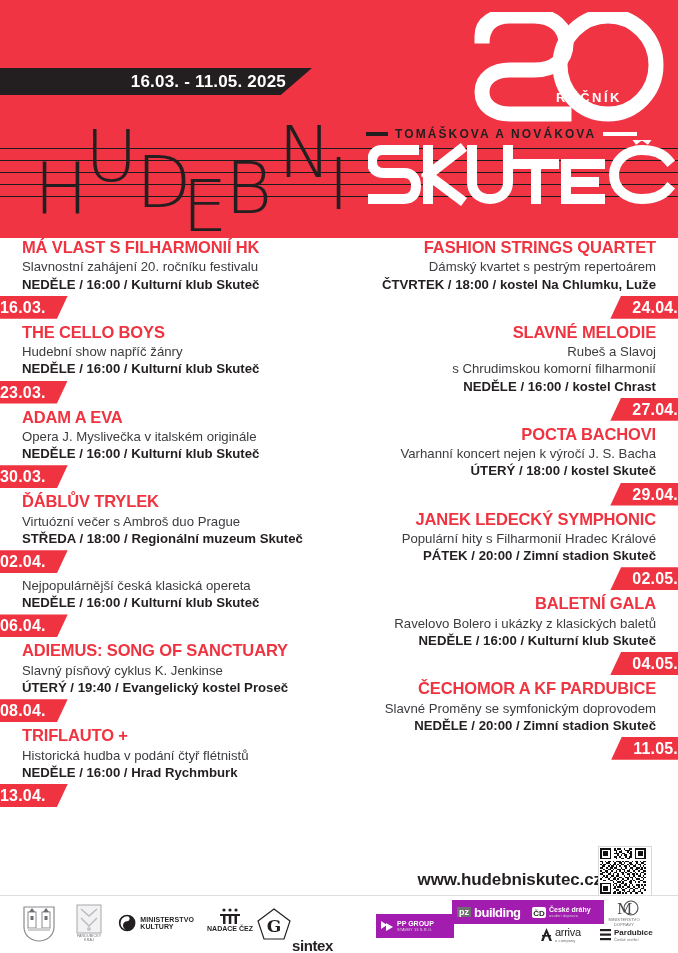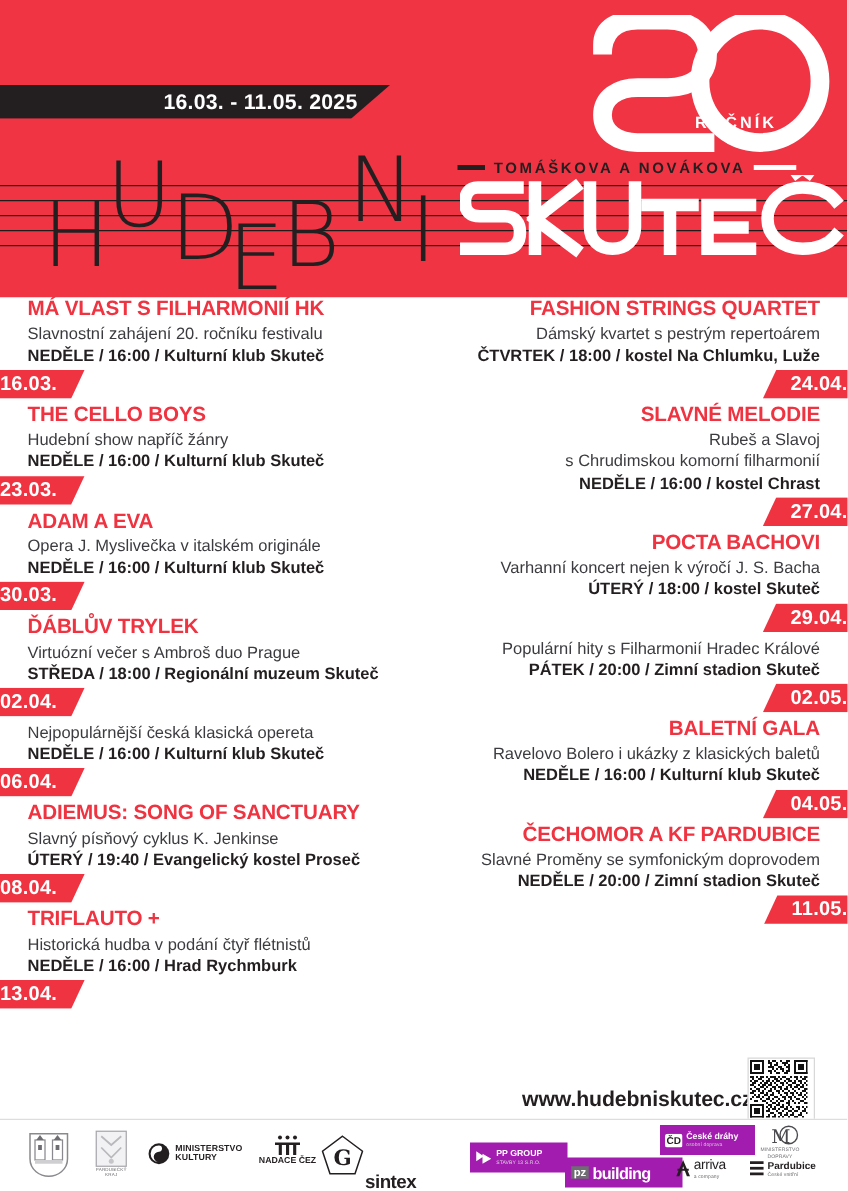--- a/index.html
+++ b/index.html
@@ -122,21 +122,21 @@
   .logo{position:absolute;color:#6e6e72;}
   .logo .lbl{font-size:3.6px;letter-spacing:.15px;text-align:center;color:#6e6e72;}
 
   .lg-crest{left:22px;top:9px;width:34px;height:38px;}
   .lg-kraj{left:72px;top:8px;width:34px;height:40px;}
   .lg-mk{left:118px;top:14px;width:76px;height:26px;}
   .lg-cez{left:202px;top:12px;width:56px;height:30px;}
   .lg-g{left:256px;top:12px;width:36px;height:32px;}
   .lg-sintex{left:292px;top:19px;width:78px;height:18px;}
   .lg-pp{left:376px;top:18px;width:70px;height:20px;}
-  .lg-pz{left:452px;top:30px;width:84px;height:20px;}
+  .lg-pz{left:452px;top:4px;width:84px;height:20px;}
   .lg-cd{left:528px;top:4px;width:68px;height:20px;}
   .lg-arriva{left:540px;top:28px;width:64px;height:20px;}
   .lg-md{left:600px;top:4px;width:48px;height:22px;}
   .lg-pardubice{left:600px;top:29px;width:62px;height:20px;}
   .mini{font-size:7px;font-weight:bold;color:#231f20;line-height:1.05;}
   .mini2{font-size:4px;color:#6e6e72;letter-spacing:.1px;}
   .blkbox{background:#a21caf;color:#fff;display:flex;align-items:center;}
   .ctr{display:flex;align-items:center;justify-content:center;}
 </style>
 </head>
@@ -263,20 +263,21 @@
           <div class="ev-meta">NEDĚLE / 16:00 / kostel Chrast</div>
           <div class="datewrap"><span class="ev-date">27.04.</span></div>
         </div>
         <div class="event">
           <div class="ev-title">POCTA BACHOVI</div>
           <div class="ev-desc">Varhanní koncert nejen k výročí J. S. Bacha</div>
           <div class="ev-meta">ÚTERÝ / 18:00 / kostel Skuteč</div>
           <div class="datewrap"><span class="ev-date">29.04.</span></div>
         </div>
         <div class="event">
+          <div class="ev-title">JANEK LEDECKÝ SYMPHONIC</div>
           <div class="ev-desc">Populární hity s Filharmonií Hradec Králové</div>
           <div class="ev-meta">PÁTEK / 20:00 / Zimní stadion Skuteč</div>
           <div class="datewrap"><span class="ev-date">02.05.</span></div>
         </div>
         <div class="event">
           <div class="ev-title">BALETNÍ GALA</div>
           <div class="ev-desc">Ravelovo Bolero i ukázky z klasických baletů</div>
           <div class="ev-meta">NEDĚLE / 16:00 / Kulturní klub Skuteč</div>
           <div class="datewrap"><span class="ev-date">04.05.</span></div>
         </div>

